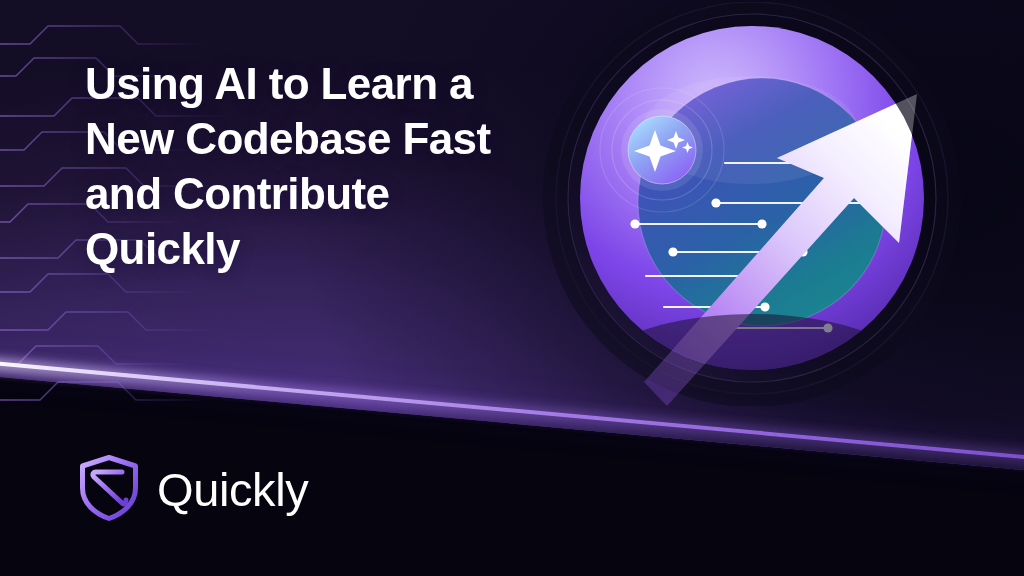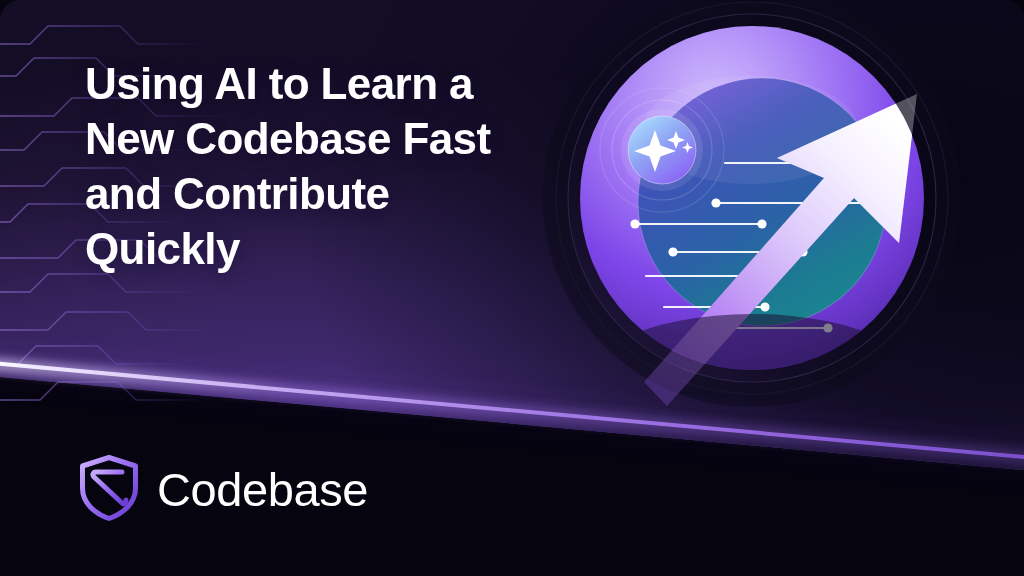--- a/index.html
+++ b/index.html
@@ -5,21 +5,20 @@
 <style>
   * { margin:0; padding:0; box-sizing:border-box; }
   html, body {
     width:1024px; height:576px;
     background:#05040f; overflow:hidden;
     font-family:"Liberation Sans", sans-serif;
   }
   #card {
     position:relative; width:1024px; height:576px; overflow:hidden;
     background:#05040f;
-    border-radius:21px;
   }
 
   
   .panel-top {
     position:absolute; inset:0;
     background:
       radial-gradient(120% 95% at 30% 105%, #5e3f9e 0%, #4b3180 30%, #35235c 58%, #1e1334 80%, #140d26 100%),
       linear-gradient(180deg,#1b1232 0%, #3d2868 55%, #523693 100%);
     -webkit-clip-path: polygon(0 0, 1024px 0, 1024px 470px, 0 377px);
     clip-path: polygon(0 0, 1024px 0, 1024px 470px, 0 377px);
@@ -209,16 +208,16 @@
       <defs>
         <linearGradient id="gLogo" x1="0.05" y1="0.1" x2="0.9" y2="0.95">
           <stop offset="0" stop-color="#c4a6fb"></stop>
           <stop offset="0.45" stop-color="#9a6ef2"></stop>
           <stop offset="1" stop-color="#6b3fd4"></stop>
         </linearGradient>
       </defs>
       <path d="M31 2.5 L57.5 11 V33 C57.5 48 45.5 58.5 31 63.5 C16.5 58.5 4.5 48 4.5 33 V11 Z" stroke="url(#gLogo)" stroke-width="5" fill="none" stroke-linejoin="round"></path>
       <path d="M44 17 L18 17 C15 17 14 20 16 22 L44 48 C46 50 48 48 48 45" stroke="url(#gLogo)" stroke-width="5" fill="none" stroke-linecap="round" stroke-linejoin="round"></path>
     </svg>
-    <span class="logo-word">Codebase</span>
+    <span class="logo-word">Quickly</span>
   </div>
 
 </div>
 
 </body></html>

